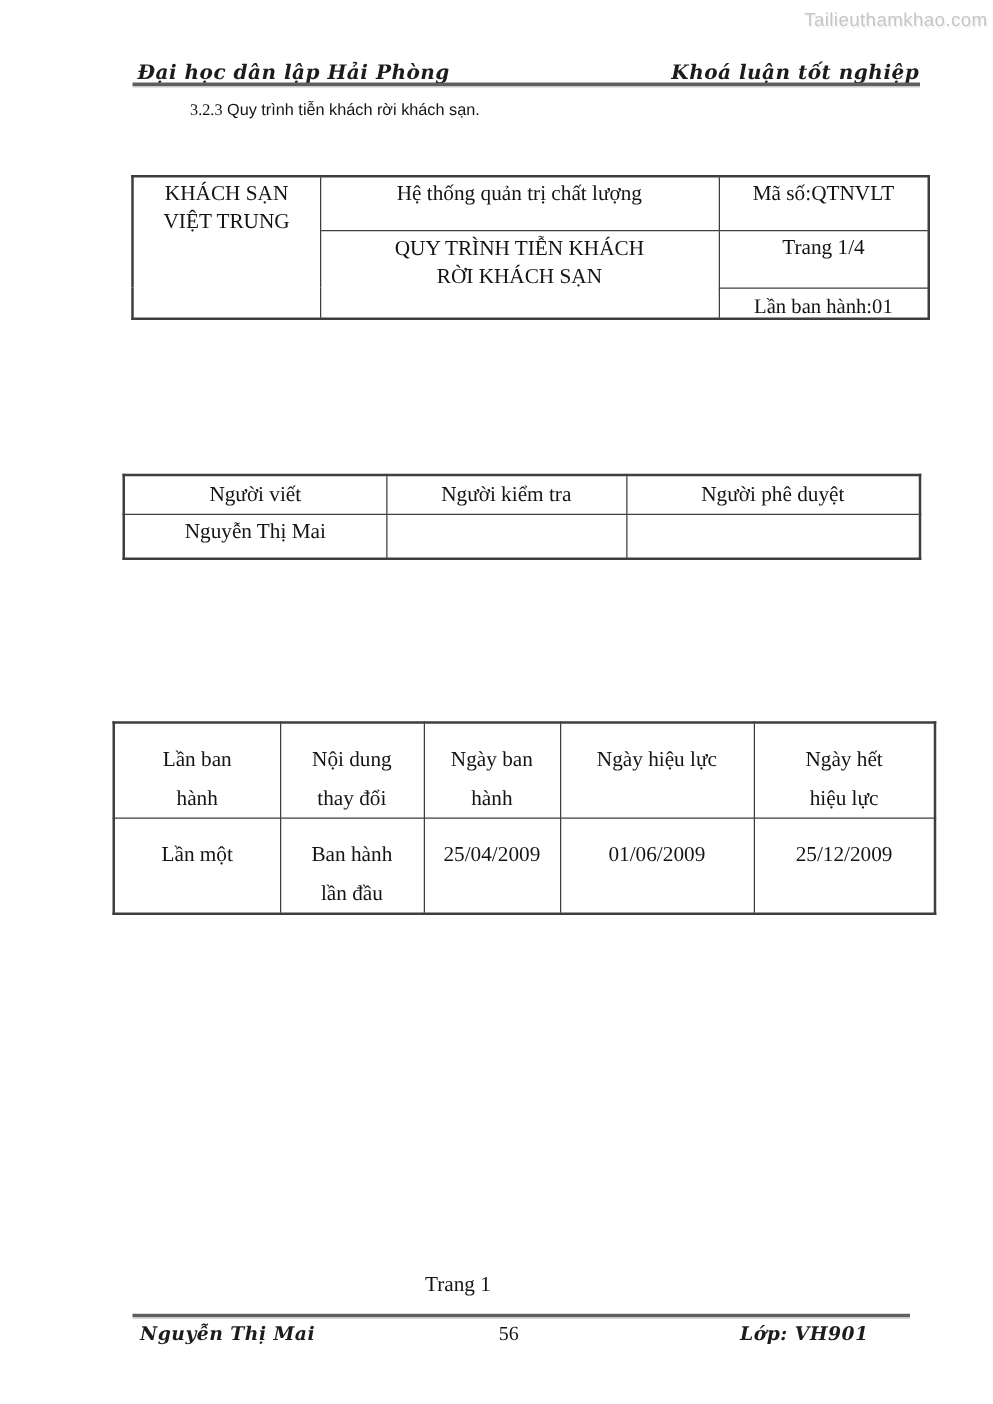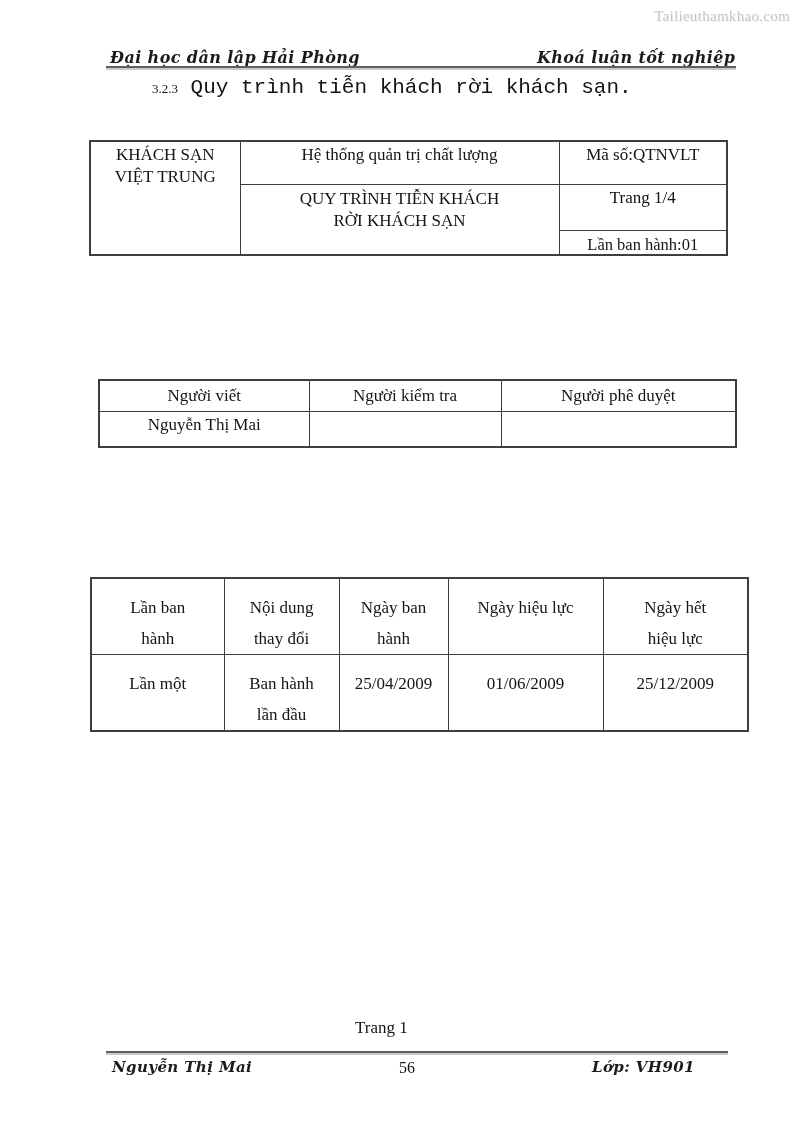--- a/index.html
+++ b/index.html
@@ -3,57 +3,57 @@
 <meta charset="utf-8">
 <style>
   html,body{margin:0;padding:0;background:#ffffff;}
   .page{
     position:relative;width:794px;height:1123px;background:#ffffff;
     font-family:"Liberation Serif",serif;color:#141414;overflow:hidden;
   }
   
   .watermark{
     position:absolute;top:8px;right:4px;
-    font-family:Liberation Serif, serif;font-size:15px;
+    font-family:Liberation Sans, sans-serif;font-size:15px;
     color:#c6c6c6;text-shadow:1px 1px 0 #f2f2f2;letter-spacing:0.3px;
   }
   
   .script{
     font-family:"DejaVu Serif",serif;font-style:italic;font-weight:bold;
     font-size:16px;letter-spacing:0.4px;color:#1c1c1c;
   }
   .hdr-left{position:absolute;left:110px;top:48px;}
   .hdr-right{position:absolute;left:537px;top:48px;}
   .rule{
     position:absolute;height:4px;
     background:linear-gradient(to bottom,#5f5f5f 0%,#5f5f5f 62%,#c9c9c9 62%,#c9c9c9 100%);
   }
   .rule-top{left:106px;top:66px;width:630px;}
   .rule-bottom{left:106px;top:1051px;width:622px;}
   
   .heading{position:absolute;left:152px;top:75px;line-height:26px;white-space:nowrap;}
   .heading .num{font-family:"Liberation Serif",serif;font-size:13px;}
-  .heading .txt{font-family:Liberation Mono, monospace;font-size:21px;}
+  .heading .txt{font-family:Liberation Sans, sans-serif;font-size:13px;}
   
   table{border-collapse:collapse;position:absolute;table-layout:fixed;border:2px solid #3e3e3e;}
   td{
     border:1px solid #3e3e3e;text-align:center;vertical-align:top;
     font-size:17px;padding:2px 2px 0 2px;white-space:pre-line;line-height:21px;
     overflow:hidden;
   }
-  .t1{left:89px;top:140px;width:637px;}
+  .t1{left:105px;top:140px;width:637px;}
   .t1 .c-org{line-height:22px;}
   .t1 .c-title{line-height:22px;padding-top:3px;}
   .t1 .c-issue{line-height:18px;font-size:16.5px;padding-top:5px;}
   .t2{left:98px;top:379px;width:637px;}
   .t2 .hrow td{vertical-align:middle;padding-top:0;}
   .t3{left:90px;top:577px;width:657px;}
   .t3 td{line-height:31px;padding-top:13px;}
   
-  .page-label{position:absolute;left:355px;top:1018px;font-size:17px;}
+  .page-label{position:absolute;left:340px;top:1018px;font-size:17px;}
   .ftr-left{position:absolute;left:112px;top:1058px;font-size:15px;}
   .ftr-center{position:absolute;left:399px;top:1059px;font-size:16px;}
   .ftr-right{position:absolute;left:592px;top:1058px;font-size:15px;}
 </style>
 </head>
 <body>
 
 <div class="page">
 
   <div class="watermark">Tailieuthamkhao.com</div>

